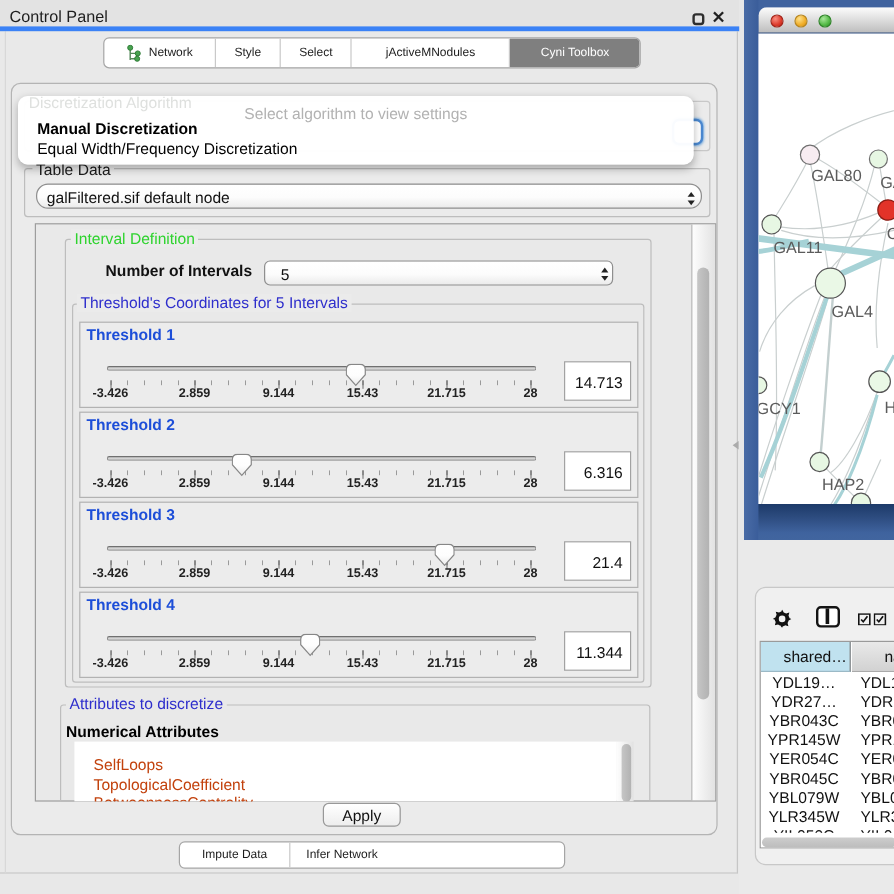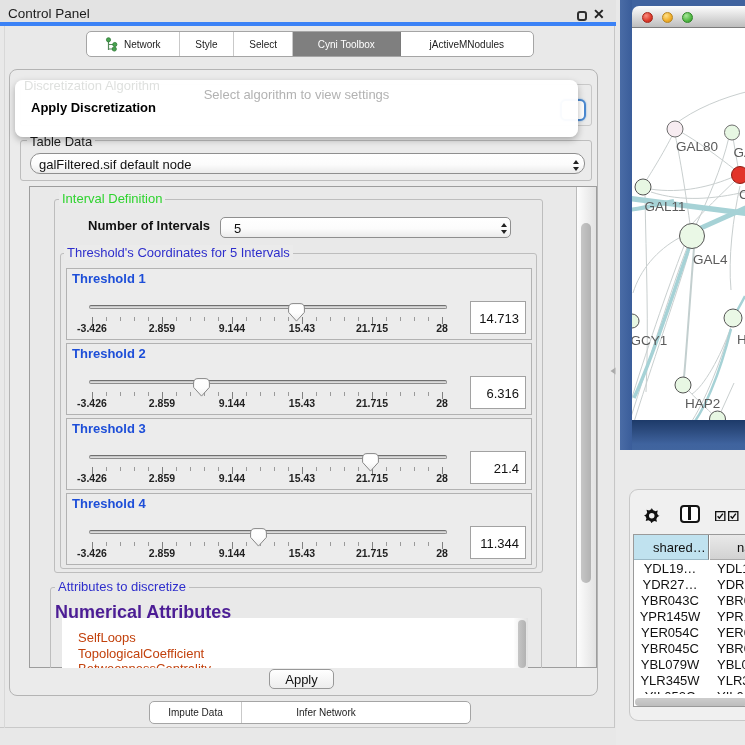--- a/index.html
+++ b/index.html
@@ -76,22 +76,22 @@
 
 <div class="abs pill" id="toptabs">
   <div class="seg" style="width:93px;"><svg width="14" height="15" viewBox="0 0 14 15" style="margin-right:5px;">
         <path d="M3.5,3 V13 M3.5,7.5 H9 M3.5,12 H8" fill="none" stroke="#55885a" stroke-width="1.2"></path>
         <circle cx="3.5" cy="2.8" r="2.1" fill="#47a34f" stroke="#2f7a36" stroke-width="0.8"></circle>
         <circle cx="9.8" cy="7.5" r="2.1" fill="#47a34f" stroke="#2f7a36" stroke-width="0.8"></circle>
         <circle cx="9.3" cy="12" r="2.1" fill="#47a34f" stroke="#2f7a36" stroke-width="0.8"></circle>
       </svg>Network</div>
   <div class="seg" style="width:55px;">Style</div>
   <div class="seg" style="width:59px;">Select</div>
+  <div class="seg" style="width:133px;">jActiveMNodules</div>
   <div class="seg sel" style="width:108px;">Cyni Toolbox</div>
-  <div class="seg" style="width:133px;">jActiveMNodules</div>
 </div>
 
 <div class="group" style="left:20px; top:140px; width:572px; height:41px;"></div>
 <div class="gtitle" style="left:27px; top:134px; color:#1c1c1c;">Table Data</div>
 <div class="combo" style="left:30px; top:153px; width:555px; height:21px; border-radius:10px; border-color:#8f8f8f; background:linear-gradient(#ffffff,#fcfcfc 55%,#ebebeb);">
   <div class="txt">galFiltered.sif default node</div>
   <div class="arr" style="left:542px; top:6px; border-left:3px solid transparent; border-right:3px solid transparent; border-bottom:4.5px solid #222;"></div>
   <div class="arr" style="left:542px; top:12.5px; border-left:3px solid transparent; border-right:3px solid transparent; border-top:4.5px solid #222;"></div>
 </div>
 
@@ -209,42 +209,43 @@
         <stop offset="0" stop-color="#ffffff"></stop>
         <stop offset="0.55" stop-color="#fdfdfd"></stop>
         <stop offset="1" stop-color="#ebebeb"></stop>
       </linearGradient>
     </defs>
   </svg>
 
 <div class="abs" style="left:29px; top:186px; width:568px; height:482px; overflow:hidden; pointer-events:none;">
   <div class="group" style="left:21px; top:401px; width:492px; height:95px;"></div>
   <div class="gtitle blue" style="left:26px; top:392.5px; background:#e9e9e9;">Attributes to discretize</div>
-  <div class="abs bold" style="left:26px; top:415.5px; font-size:18px; color:#4c1d95;">Numerical Attributes</div>
+  <div class="abs bold" style="left:26px; top:415.5px; font-size:13px; color:#000000;">Numerical Attributes</div>
   <div class="abs" style="left:33px; top:432px; width:452px; height:50px; background:#fff;">
     <div style="padding:12px 0 0 16px; line-height:15.6px; font-size:13px; color:#c2410c;">SelfLoops<br>TopologicalCoefficient<br>BetweennessCentrality</div>
   </div>
   <div class="scrltrack" style="left:485px; top:432px; width:14px; height:50px;"></div>
   <div class="scrlthumb" style="left:489px; top:434px; width:8px; height:48px;"></div>
 </div>
 
 <div class="abs" id="apply">Apply</div>
 
 <div class="abs pill" id="bottabs">
   <div class="seg" style="width:92px;">Impute Data</div>
-  <div class="seg" style="width:86px;margin-left:41px;">Infer Network</div>
+  <div class="seg" style="width:86px;">Infer Network</div>
 </div>
 
 <div class="group" style="left:20px; top:84px; width:572px; height:42px; border-color:#c8c8c8;"></div>
 <div class="abs" style="left:560px; top:99px; width:26px; height:22px; background:#fff; border:2.5px solid #4a88d0; border-radius:6px; box-shadow:0 0 2px #7aadde;"></div>
 
 <div class="abs" id="popup">
   <div class="abs" style="left:9px; top:-2px; font-size:13px; color:rgba(158,163,158,0.34); white-space:nowrap;">Discretization Algorithm</div>
   <div class="abs" style="left:0; top:7px; width:563px; text-align:center; font-size:13px; color:#b2b2b2;">Select algorithm to view settings</div>
-  <div class="abs bold" style="left:16px; top:20px; font-size:13px; color:#000;">Apply Discretization</div>
+  <div class="abs bold" style="left:16px; top:20px; font-size:13px; color:#000;">Manual Discretization</div>
+  <div class="abs" style="left:16px; top:36px; font-size:13px; color:#000;">Equal Width/Frequency Discretization</div>
 </div>
 
 <div class="abs" id="net">
   <div id="netleft"></div>
   <div id="nettitle">
     <div class="light" style="left:10px; background:radial-gradient(circle at 35% 30%, #f98d80, #dc3a2b 60%, #b42318); border:1px solid #a5251a;"></div>
     <div class="light" style="left:30px; background:radial-gradient(circle at 35% 30%, #fde08a, #f0ad28 60%, #cd8c1d); border:1px solid #b8861f;"></div>
     <div class="light" style="left:50px; background:radial-gradient(circle at 35% 30%, #a8e69a, #52b945 60%, #338c2c); border:1px solid #2f8629;"></div>
   </div>
   <div id="canvas">

